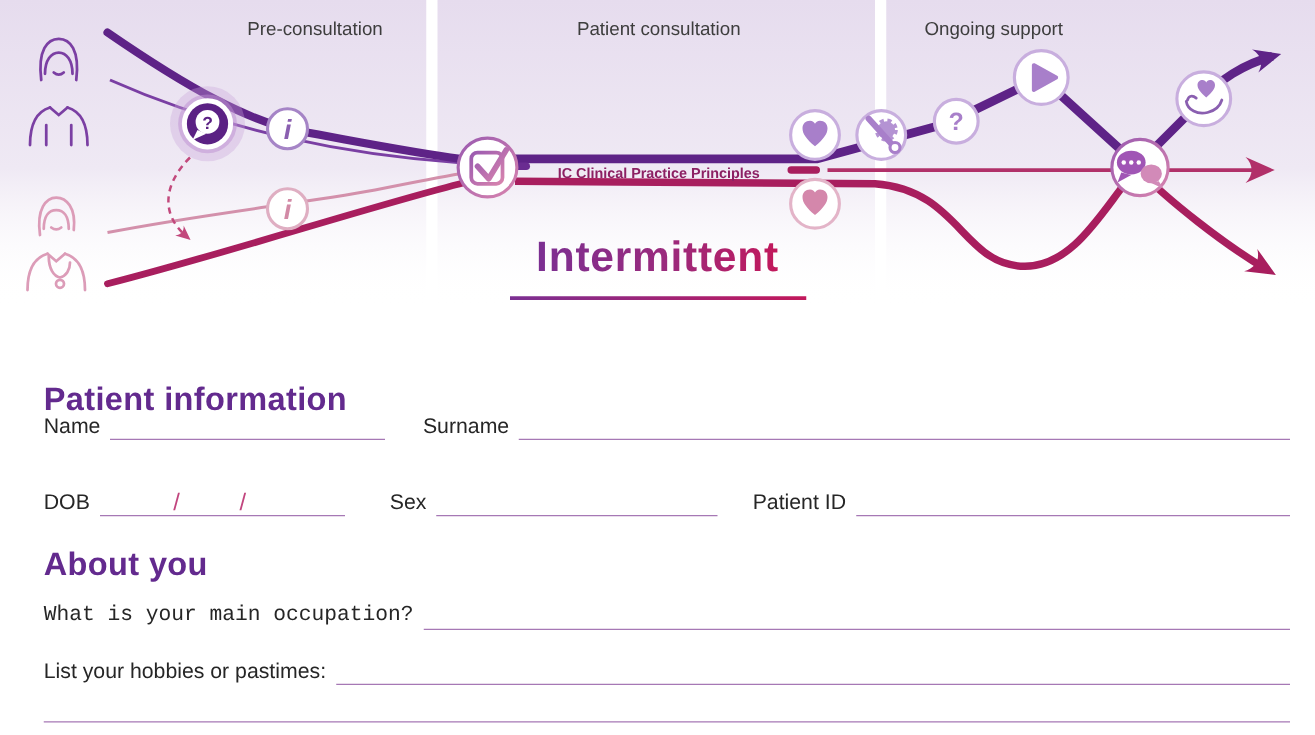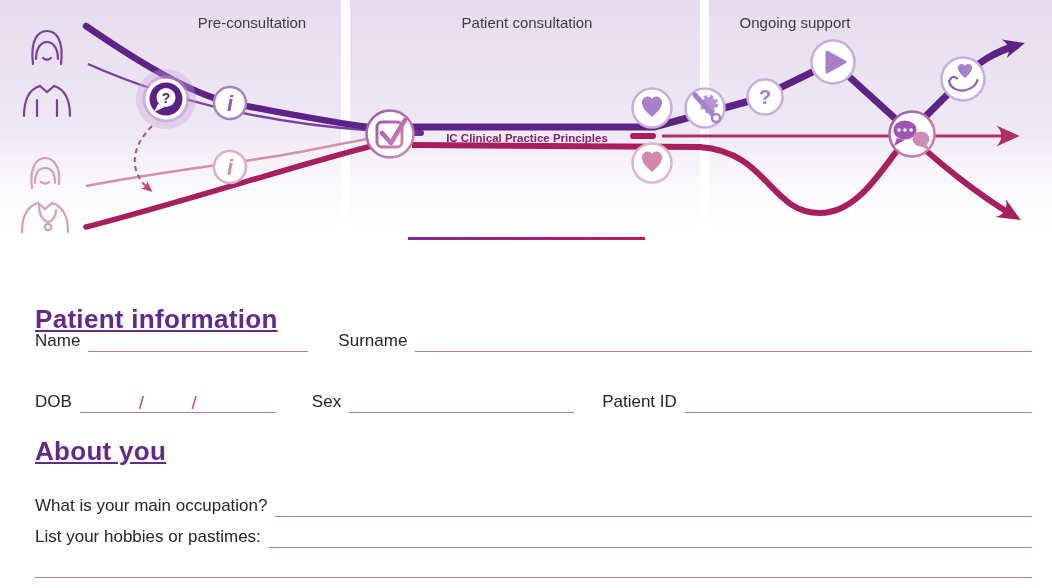--- a/index.html
+++ b/index.html
@@ -12,31 +12,31 @@
   .title-block{position:absolute;top:183px;left:0;width:100%;text-align:center;z-index:5;}
   .title-text{
     display:inline-block;font-size:34px;font-weight:800;letter-spacing:.6px;line-height:1.38;
     background:linear-gradient(90deg,#7b2f92 0%,#9b2a7c 55%,#c2185b 100%);
     -webkit-background-clip:text;background-clip:text;color:transparent;
   }
   .title-underline{width:237px;height:3px;margin:7px auto 0;
     background:linear-gradient(90deg,#7b2f92,#c2185b);}
   .section-heading{
     position:absolute;left:35px;margin:0;font-size:26px;font-weight:800;
-    color:#632a8e;letter-spacing:.3px;text-decoration:underline;
+    color:#632a8e;letter-spacing:.3px;
   }
   #heading-patient{top:304px;}
   #heading-about{top:436px;}
   .row{
     position:absolute;left:35px;right:20px;display:flex;align-items:flex-end;
     font-size:17px;color:#262626;height:24px;
   }
   #row-name{top:328px;justify-content:space-between;}
   #row-dob{top:389px;}
-  #row-occupation{top:493px;}
+  #row-occupation{top:480px;font-family:Liberation Mono, monospace;}
   #row-hobbies{top:524px;text-align:center;}
   .f-label{white-space:nowrap;margin-right:8px;line-height:22px;}
   .f-line{border-bottom:1.6px solid #a678b5;height:20px;position:relative;}
   .w220{width:220px;} .w196{width:196px;} .w225{width:225px;}
   .grow{flex:1 1 auto;}
   .ml33{margin-left:30px;} .ml36{margin-left:36px;} .ml28{margin-left:28px;}
   .dob-slash{
     position:absolute;bottom:0;font-size:19px;color:#c1457e;line-height:19px;
   }
   .dob-slash.s1{left:30%;} .dob-slash.s2{left:57%;}
@@ -189,21 +189,21 @@
     <path d="M965,78 C960,73.5 958,70.8 958,68 C958,65.6 959.8,64 962,64 C963.4,64 964.6,65 965,66 C965.4,65 966.6,64 968,64 C970.2,64 972,65.6 972,68 C972,70.8 970,73.5 965,78 Z" fill="#a87fca"></path>
     <g stroke="#8a5fb0" stroke-width="2.2" fill="none" stroke-linecap="round">
       <path d="M950,80 C951,76.5 954,76 957,78.5"></path>
       <path d="M949,81 C950,88 958,92 966,90 C972,88.5 976,85 977.5,80"></path>
     </g>
   </g>
 </svg>
 
 <div class="title-block">
   <div class="title-text">
-    <br>
+    <span>Intermittent</span><br>
   </div>
   <div class="title-underline"></div>
 </div>
 
 <h2 class="section-heading" id="heading-patient">Patient information</h2>
 
 <div class="row" id="row-name">
   <span class="f-label">Name</span>
   <span class="f-line w220"></span>
   <span class="f-label ml33">Surname</span>

